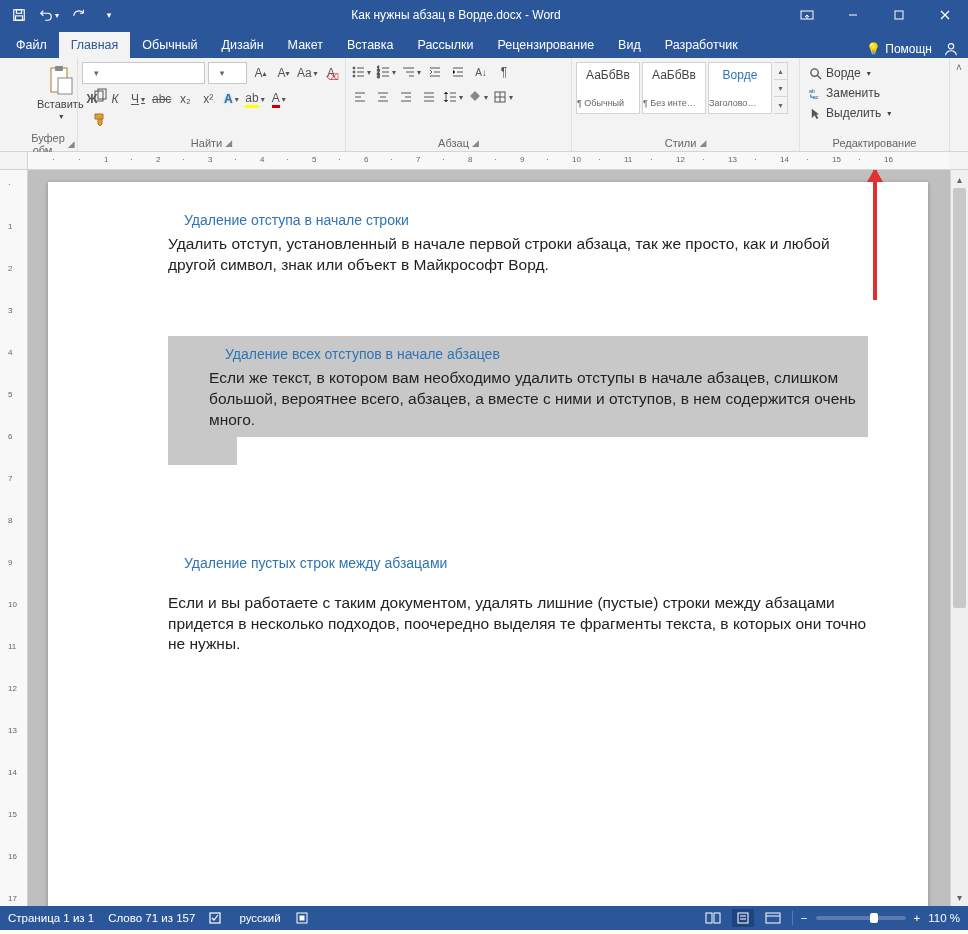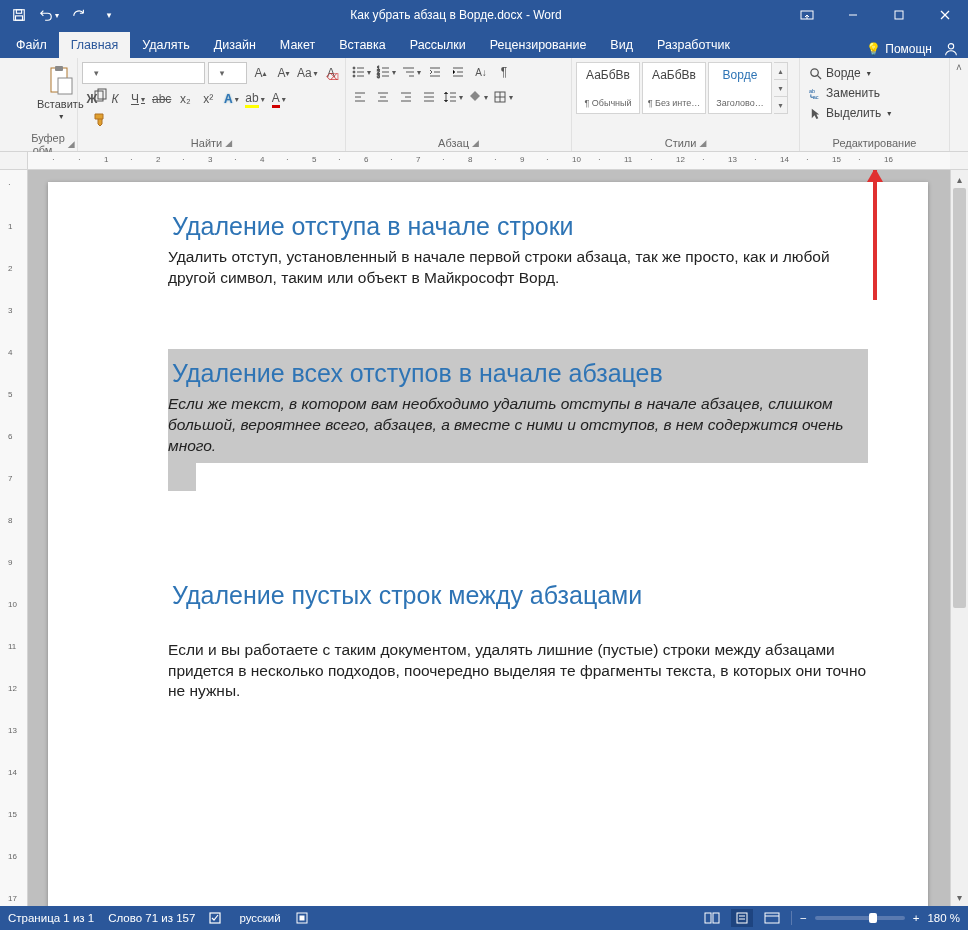--- a/index.html
+++ b/index.html
@@ -30,21 +30,21 @@
 .col{display:flex;flex-direction:column;gap:4px;}
 .row{display:flex;align-items:center;gap:3px;}
 .rbtn{min-width:20px;height:20px;display:flex;align-items:center;justify-content:center;color:#555;border:1px solid transparent;border-radius:2px;font-size:12px;}
 .dropdown{display:flex;align-items:center;border:1px solid #c8c8c8;background:#fff;height:22px;}
 .dropdown .ddval{padding:0 4px;font-size:12px;}
 .dropdown .ddarrow{padding:0 3px;color:#666;font-size:9px;}
 
 .styles-gallery{display:flex;gap:2px;}
 .style-item{width:64px;height:52px;border:1px solid #d4d4d4;background:#fff;display:flex;flex-direction:column;align-items:center;justify-content:center;}
 .style-preview{font-size:12px;}
-.style-name{font-size:9px;color:#666;margin-top:16px;white-space:nowrap;overflow:hidden;width:100%;text-align:center;}
+.style-name{font-size:9px;color:#666;margin-top:16px;white-space:nowrap;overflow:hidden;width:100%;}
 .style-item.heading .style-preview{color:#2e74b5;}
 .gallery-nav{width:14px;height:52px;border:1px solid #d4d4d4;border-left:none;display:flex;flex-direction:column;}
 .gallery-nav div{flex:1;display:flex;align-items:center;justify-content:center;font-size:8px;color:#666;border-bottom:1px solid #d4d4d4;}
 .gallery-nav div:last-child{border-bottom:none;}
 
 .editing-col{display:flex;flex-direction:column;gap:2px;padding-top:2px;}
 .editing-item{display:flex;align-items:center;gap:4px;padding:2px 4px;font-size:12px;white-space:nowrap;}
 .editing-item .eicon{width:14px;display:flex;justify-content:center;}
 
 .ruler-corner{width:28px;height:18px;background:#f3f3f3;border-right:1px solid #d4d4d4;border-bottom:1px solid #d4d4d4;}
@@ -55,25 +55,25 @@
 .workarea{display:flex;height:736px;}
 .vruler{width:28px;background:#f8f8f8;border-right:1px solid #d4d4d4;position:relative;font-size:8px;color:#666;}
 .vruler .tick{position:absolute;left:8px;}
 .doc-scroll{flex:1;background:#bfbfbf;overflow:auto;padding:12px 0 0 20px;position:relative;}
 .scrollbar{width:18px;background:#f0f0f0;border-left:1px solid #d4d4d4;display:flex;flex-direction:column;}
 .sb-btn{height:18px;display:flex;align-items:center;justify-content:center;color:#666;font-size:10px;}
 .sb-track{flex:1;position:relative;}
 .sb-thumb{position:absolute;left:2px;right:2px;top:0;height:60%;background:#c8c8c8;border-radius:2px;}
 
 .page{width:880px;min-height:1100px;background:#fff;box-shadow:0 1px 4px rgba(0,0,0,.3);padding:20px 60px 60px 120px;}
-.doc h2{font-size:25px;font-weight:400;color:#2e74b5;margin:10px 0 6px 4px;}
+.doc h2{font-size:14px;font-weight:400;color:#2e74b5;margin:10px 0 6px 16px;}
 .doc p{font-size:15.5px;line-height:1.35;color:#222;margin:0 0 6px 0;}
-.sel-block{background:#c8c8c8;margin:60px 0 0 0;}
+.sel-block{background:#c8c8c8;margin:60px 0 0 0;padding-left:41px;}
 .sel-block h2{background:#c8c8c8;display:inline-block;}
-.sel-block p{background:#c8c8c8;font-style:italic;}
+.sel-block p{background:#c8c8c8;}
 .sel-break{height:28px;background:#fff;margin:2px 0 2px 28px;}
 
 .arrow-annotation{position:absolute;right:72px;top:0;width:6px;height:130px;pointer-events:none;}
 .arrow-line{width:4px;height:100%;background:#e03030;margin-left:1px;}
 .arrow-head{position:absolute;top:-2px;left:-5px;width:0;height:0;border-left:8px solid transparent;border-right:8px solid transparent;border-bottom:14px solid #e03030;}
 
 .statusbar{height:24px;background:#2b579a;color:#fff;display:flex;align-items:center;padding:0 8px;font-size:11.5px;gap:14px;}
 .statusbar .sb-right{margin-left:auto;display:flex;align-items:center;gap:8px;}
 .zoom-slider{width:90px;height:4px;background:#5a7ab0;position:relative;border-radius:2px;}
 .zoom-slider .zthumb{position:absolute;left:60%;top:-3px;width:8px;height:10px;background:#fff;border-radius:2px;}
@@ -102,21 +102,21 @@
       </div>
     <div class="qbtn">
         <svg width="14" height="14" viewBox="0 0 16 16" fill="none" stroke="#fff" stroke-width="1.3">
           <path d="M2 9 A6 6 0 0 1 13 6 M13 6 L13 2 M13 6 L9 6"></path>
         </svg>
       </div>
     <div class="qbtn">
         <span style="font-size:9px;">▾</span>
       </div>
   </div>
-  <div class="tb-title">Как убрать абзац в Ворде.docx - Word</div>
+  <div class="tb-title">Как нужны абзац в Ворде.docx - Word</div>
   <div class="win-controls">
     <div class="wbtn">
         <svg width="14" height="10" viewBox="0 0 14 10" fill="none" stroke="#fff">
           <rect x="1" y="1" width="12" height="8"></rect>
           <path d="M7 9 L7 5 L5 7 M7 5 L9 7"></path>
         </svg>
       </div>
     <div class="wbtn">
         <svg width="12" height="12" viewBox="0 0 12 12" stroke="#fff">
           <line x1="2" y1="6" x2="10" y2="6"></line>
@@ -132,21 +132,21 @@
           <line x1="2" y1="2" x2="10" y2="10"></line>
           <line x1="10" y1="2" x2="2" y2="10"></line>
         </svg>
       </div>
   </div>
 </div>
 
 <div class="menubar">
   <div class="menutab">Файл</div>
   <div class="menutab active">Главная</div>
-  <div class="menutab">Удалять</div>
+  <div class="menutab">Обычный</div>
   <div class="menutab">Дизайн</div>
   <div class="menutab">Макет</div>
   <div class="menutab">Вставка</div>
   <div class="menutab">Рассылки</div>
   <div class="menutab">Рецензирование</div>
   <div class="menutab">Вид</div>
   <div class="menutab">Разработчик</div>
   <div class="menuright">
     <div class="help">
         <span>💡</span>
@@ -500,30 +500,30 @@
       <span class="tick" style="top: 724px;">17</span>
     </div>
   <div class="doc-scroll">
     <div class="arrow-annotation">
         <div class="arrow-head"></div>
         <div class="arrow-line"></div>
       </div>
     <div class="page">
       <div class="doc">
         <h2>Удаление отступа в начале строки</h2>
-        <p>Удалить отступ, установленный в начале первой строки абзаца, так же просто, как и любой другой символ, таким или объект в Майкрософт Ворд.</p>
+        <p>Удалить отступ, установленный в начале первой строки абзаца, так же просто, как и любой другой символ, знак или объект в Майкрософт Ворд.</p>
 
         <div class="sel-block">
           <h2>Удаление всех отступов в начале абзацев</h2>
           <p>Если же текст, в котором вам необходимо удалить отступы в начале абзацев, слишком большой, вероятнее всего, абзацев, а вместе с ними и отступов, в нем содержится очень много.</p>
           <div class="sel-break"></div>
         </div>
 
         <h2 style="margin-top:90px;">Удаление пустых строк между абзацами</h2>
-        <p style="margin-top:30px;">Если и вы работаете с таким документом, удалять лишние (пустые) строки между абзацами придется в несколько подходов, поочередно выделяя те фрагменты текста, в которых они точно не нужны.</p>
+        <p style="margin-top:22px;">Если и вы работаете с таким документом, удалять лишние (пустые) строки между абзацами придется в несколько подходов, поочередно выделяя те фрагменты текста, в которых они точно не нужны.</p>
       </div>
     </div>
   </div>
   <div class="scrollbar">
     <div class="sb-btn">▴</div>
     <div class="sb-track">
         <div class="sb-thumb"></div>
       </div>
     <div class="sb-btn">▾</div>
   </div>
@@ -564,15 +564,15 @@
           <rect x="1" y="1" width="14" height="10"></rect>
           <line x1="1" y1="4" x2="15" y2="4"></line>
         </svg>
       </div>
     <span style="width:1px;height:14px;background:#5a7ab0;"></span>
     <span>−</span>
     <div class="zoom-slider">
         <div class="zthumb"></div>
       </div>
     <span>+</span>
-    <span>180 %</span>
+    <span>110 %</span>
   </div>
 </div>
 
 </body></html>

